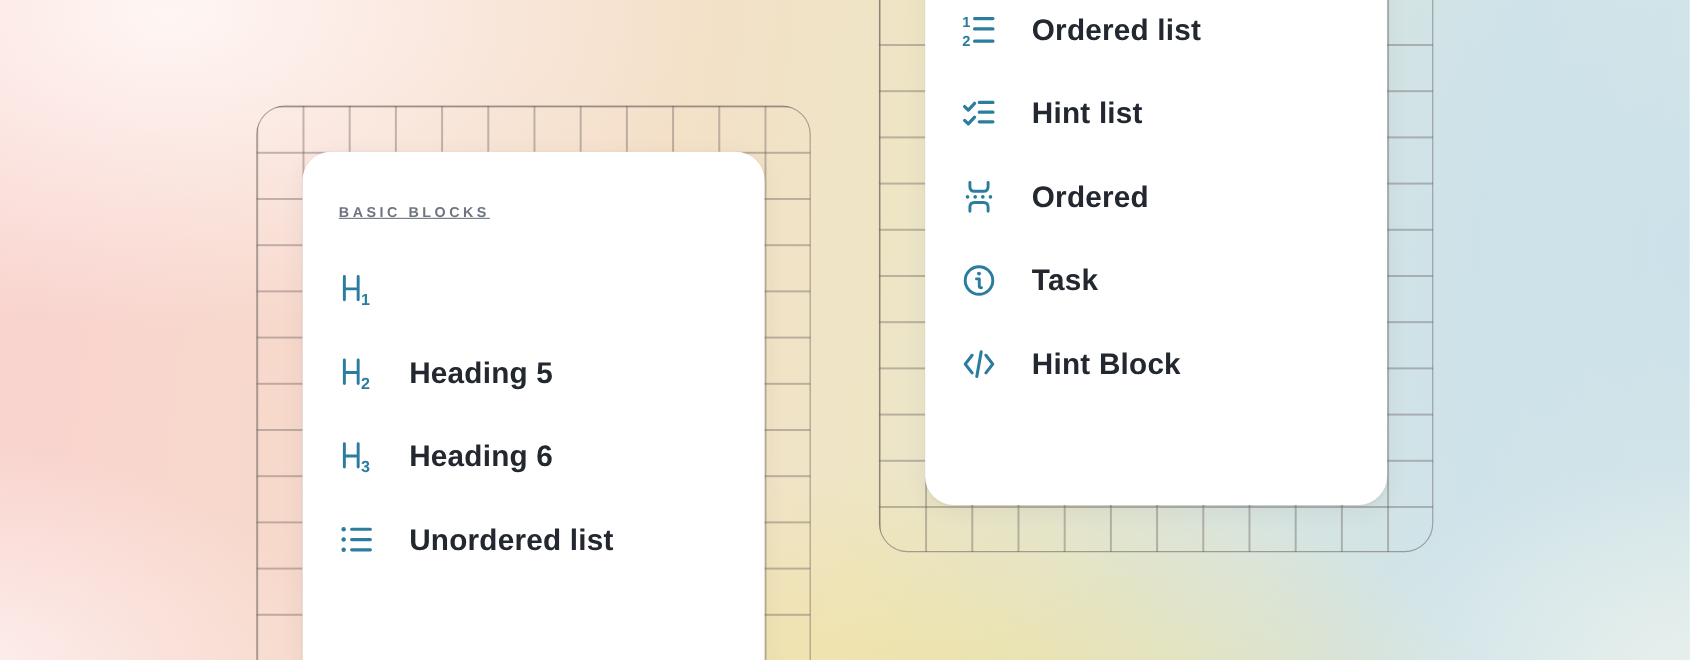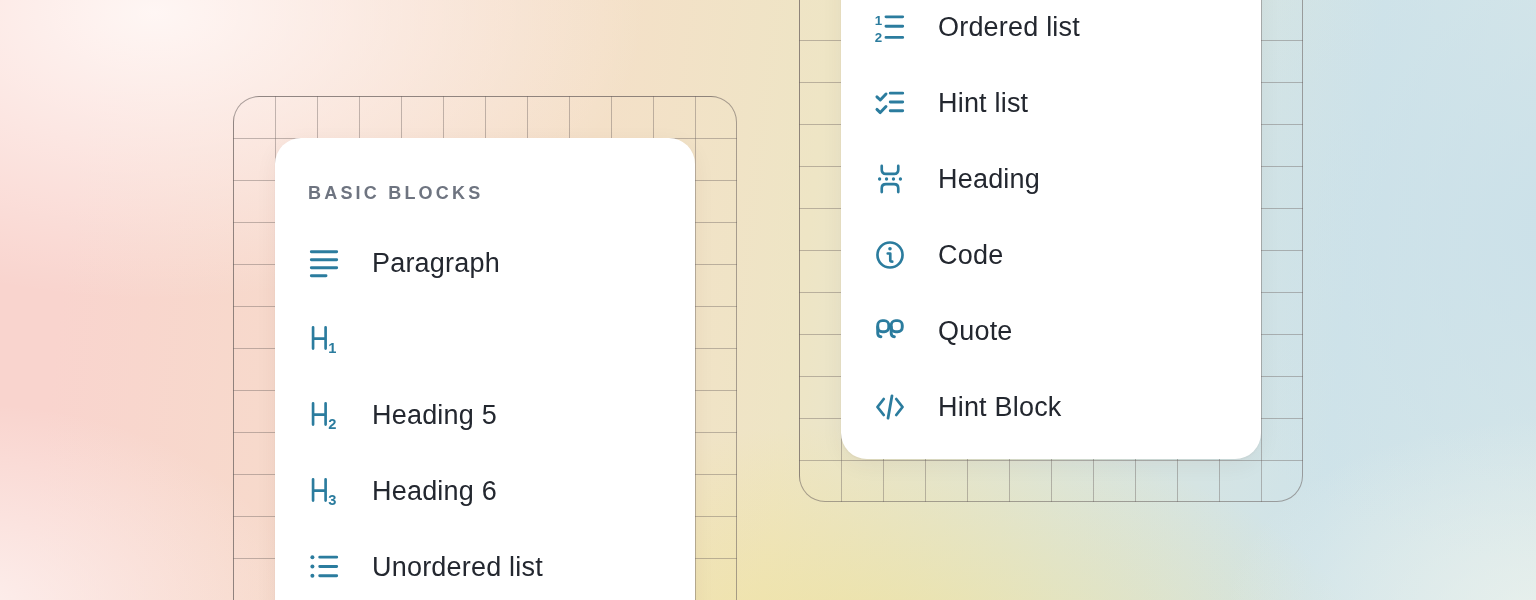--- a/index.html
+++ b/index.html
@@ -37,24 +37,25 @@
     background: #ffffff;
     border-radius: 26px;
     box-shadow: 0 1px 2px rgba(70,55,45,0.05), 0 6px 22px rgba(70,55,45,0.06);
   }
   #card-left  { left: 275px; top: 138px; width: 420px; height: 545px; }
   #card-right { left: 841px; top: -80px; width: 420px; height: 539px; }
 
   .section-title {
     margin: 42px 0 0 33px;
     line-height: 26px;
-    font-size: 18px;
+    font-size: 13px;
     font-weight: 700;
     letter-spacing: 3.2px;
     color: var(--muted);
+    text-decoration: underline;
   }
   #card-left .menu-items  { margin-top: 19px; }
   #card-right .menu-items { padding-top: 69px; }
 
   .menu-item {
     height: 76px;
     display: flex;
     align-items: center;
     padding: 0 20px 0 33px;
     cursor: pointer;
@@ -62,43 +63,35 @@
   .menu-icon {
     width: 32px;
     height: 32px;
     flex: none;
     color: var(--accent);
   }
   .menu-icon svg { width: 100%; height: 100%; display: block; }
   .menu-label {
     margin-left: 32px;
     font-size: 27px;
-    font-weight: 400;
+    font-weight: 700;
     letter-spacing: 0.2px;
     color: var(--text);
     white-space: nowrap;
   }
 </style>
 </head>
 <body style="--accent: #2b7c9e; --text: #23272f; --muted: #6e7480; --gridline: rgba(106,96,94,0.40); --gridline-strong: rgba(106,96,94,0.55);">
 
 <div id="grid-left" class="grid-frame"></div>
 <div id="grid-right" class="grid-frame"></div>
 
 <div id="card-left" class="menu-card">
   <div class="section-title">BASIC BLOCKS</div>
   <div class="menu-items">
-  <div class="menu-item">
-    <span class="menu-icon">
-          <svg viewBox="0 0 24 24" fill="none" stroke="currentColor" stroke-linecap="round" stroke-linejoin="round" stroke-width="2.2">
-            <path d="M2.5 3.5h19M2.5 9.5h19M2.5 15.5h19M2.5 21.5h11"></path>
-          </svg>
-        </span>
-    <span class="menu-label">Paragraph</span>
-  </div>
 
   <div class="menu-item">
     <span class="menu-icon">
           <svg viewBox="0 0 24 24" fill="none" stroke="currentColor" stroke-linecap="round" stroke-linejoin="round" stroke-width="2">
             <path d="M3.8 3.2v16M13.2 3.2v16M3.8 11.7h9.4"></path>
             <text x="18.2" y="22.8" text-anchor="middle" font-size="11" font-weight="700" fill="currentColor" stroke="none" font-family="Liberation Sans, sans-serif">1</text>
           </svg>
         </span>
   </div>
 
@@ -163,45 +156,34 @@
     <span class="menu-icon">
           <svg viewBox="0 0 24 24" fill="none" stroke="currentColor" stroke-linecap="round" stroke-linejoin="round" stroke-width="2">
             <path d="M5.8 2.2v2.9c0 2 1.2 3.1 3.2 3.1h6c2 0 3.2-1.1 3.2-3.1V2.2"></path>
             <path d="M5.8 21.8v-2.9c0-2 1.2-3.1 3.2-3.1h6c2 0 3.2 1.1 3.2 3.1v2.9"></path>
             <circle cx="4.2" cy="12" r="1.25" fill="currentColor" stroke="none"></circle>
             <circle cx="9.4" cy="12" r="1.25" fill="currentColor" stroke="none"></circle>
             <circle cx="14.6" cy="12" r="1.25" fill="currentColor" stroke="none"></circle>
             <circle cx="19.8" cy="12" r="1.25" fill="currentColor" stroke="none"></circle>
           </svg>
         </span>
-    <span class="menu-label">Heading</span>
+    <span class="menu-label">Ordered</span>
   </div>
 
   <div class="menu-item">
     <span class="menu-icon">
           <svg viewBox="0 0 24 24" fill="none" stroke="currentColor" stroke-linecap="round" stroke-linejoin="round" stroke-width="2">
             <circle cx="12" cy="12" r="9.4"></circle>
             <circle cx="12" cy="7.3" r="1.35" fill="currentColor" stroke="none"></circle>
             <path d="M10.3 10.9h1.9v5.1c0 .6.5 1 1.5 1"></path>
           </svg>
         </span>
-    <span class="menu-label">Code</span>
+    <span class="menu-label">Task</span>
   </div>
 
-  <div class="menu-item">
-    <span class="menu-icon">
-          <svg viewBox="0 0 24 24" fill="none" stroke="currentColor" stroke-linecap="round" stroke-linejoin="round" stroke-width="2.2">
-            <rect x="2.8" y="4.2" width="8.3" height="8.3" rx="3.4"></rect>
-            <path d="M2.8 9.2v4.5c0 1.6.9 2.5 2.4 2.6"></path>
-            <rect x="12.9" y="4.2" width="8.3" height="8.3" rx="3.4"></rect>
-            <path d="M12.9 9.2v4.5c0 1.6.9 2.5 2.4 2.6"></path>
-          </svg>
-        </span>
-    <span class="menu-label">Quote</span>
-  </div>
 
   <div class="menu-item">
     <span class="menu-icon">
           <svg viewBox="0 0 24 24" fill="none" stroke="currentColor" stroke-linecap="round" stroke-linejoin="round" stroke-width="2.1">
             <path d="M7.3 6 2.6 12l4.7 6M16.7 6l4.7 6-4.7 6M13.5 3.6l-3 16.8"></path>
           </svg>
         </span>
     <span class="menu-label">Hint Block</span>
   </div>
 </div>

